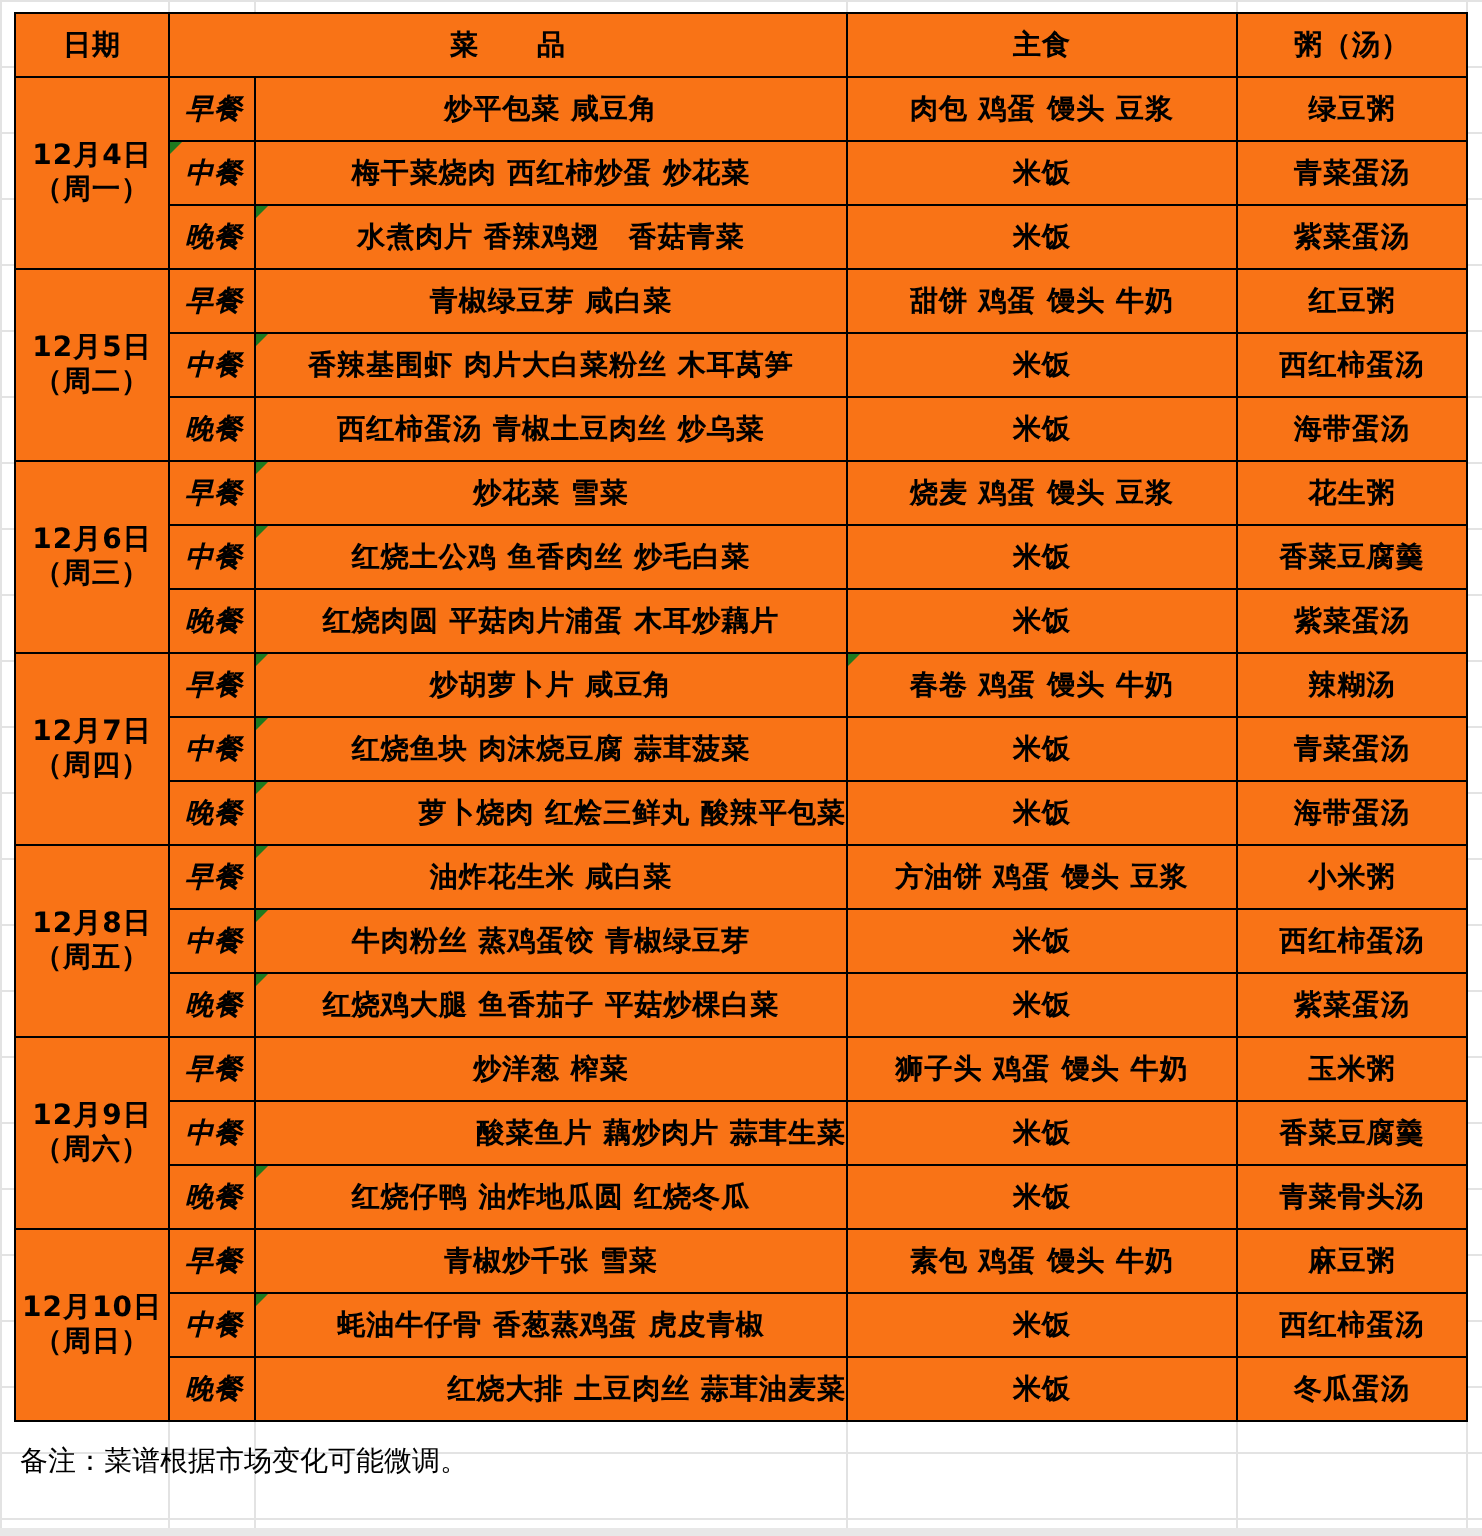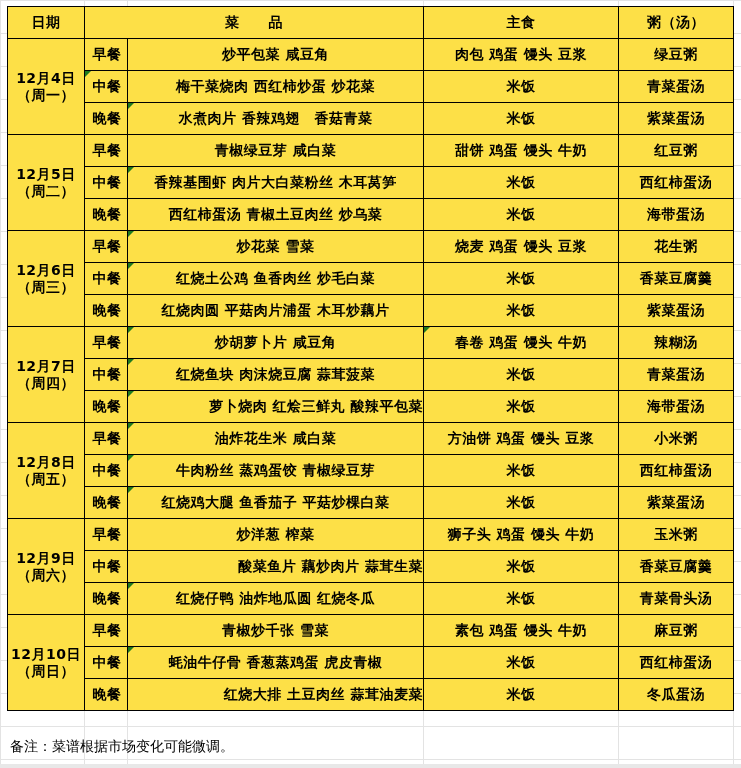--- a/index.html
+++ b/index.html
@@ -14,41 +14,41 @@
     background-image:
       linear-gradient(to right, #e3e3e3 1px, transparent 1px),
       linear-gradient(to bottom, #e3e3e3 1px, transparent 1px);
     background-size: 100% 100%, 100% 33px;
     z-index:0;
   }
   .vline { position:absolute; top:0; width:1px; height:768px; background:#e3e3e3; z-index:0; }
   table.menu {
     position:absolute; left:7px; top:6px;
     border-collapse:collapse; table-layout:fixed;
-    z-index:1; background:#fde047;
+    z-index:1; background:#f97316;
   }
   table.menu td, table.menu th {
     border:1.5px solid #000;
     height:31px; padding:0;
     text-align:center; vertical-align:middle;
     font-size:14px; font-weight:bold;
     white-space:nowrap; position:relative;
     letter-spacing:0.5px;
   }
   table.menu th { font-weight:bold; }
   .date-cell { font-size:14px; line-height:17px; }
-  .meal-cell { text-align:right; padding-left:2px !important; }
+  .meal-cell { text-align:right; padding-left:2px !important;font-style:italic; }
   .tri::before {
     content:""; position:absolute; left:0; top:0;
     width:0; height:0;
     border-top:6px solid #1f7a1f;
     border-right:6px solid transparent;
   }
   .note {
-    position:absolute; left:10px; top:738px;
+    position:absolute; left:10px; top:722px;
     font-size:14px; font-weight:normal; z-index:1;
   }
   .bottom-strip {
     position:absolute; left:0; top:764px; width:741px; height:4px;
     background:#e8e8e8; z-index:1;
   }
 </style>
 </head>
 <body>
 

